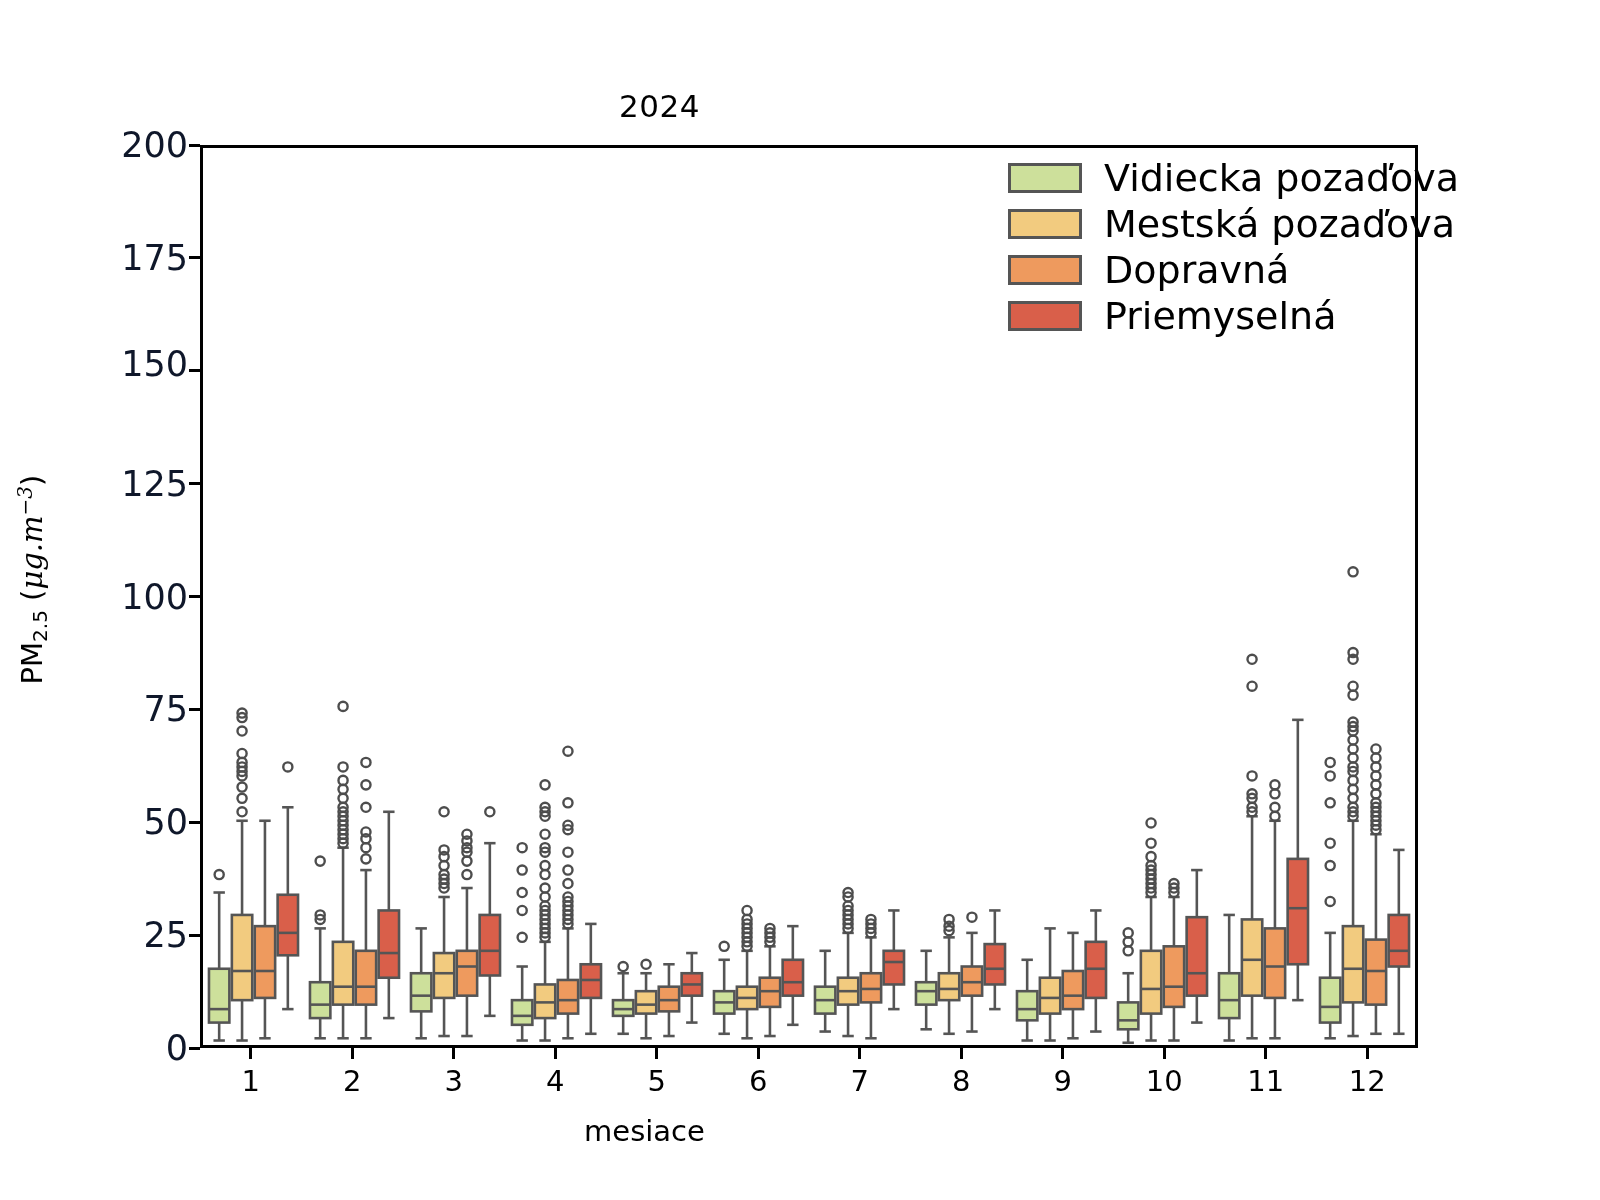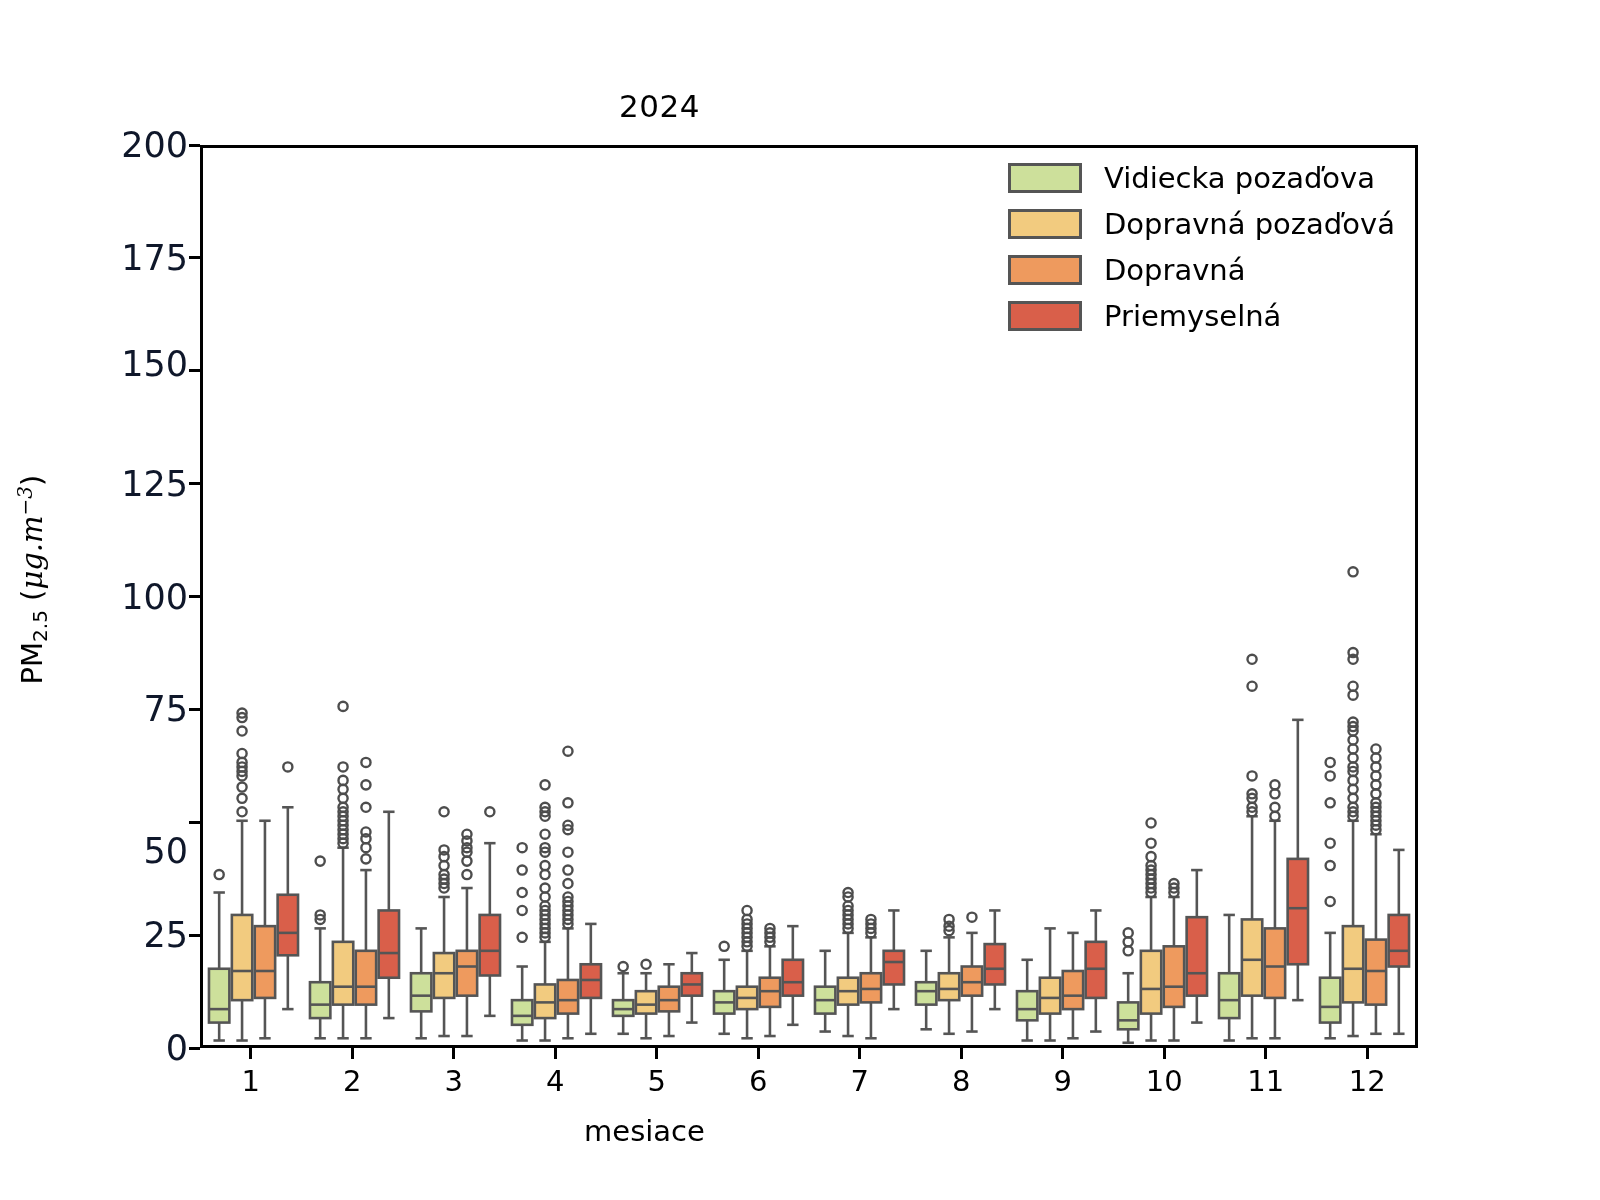--- a/index.html
+++ b/index.html
@@ -56,21 +56,21 @@
 
   
   #legend{
     position:absolute;left:1008px;top:160px;
     display:flex;flex-direction:column;gap:10px;
   }
   .legend-row{display:flex;align-items:center;gap:22px;height:36px;}
   .legend-swatch{
     width:74px;height:30px;border:3px solid #555;box-sizing:border-box;
   }
-  .legend-label{font-size:29px;color:#000;white-space:nowrap;line-height:1;}
+  .legend-label{font-size:38px;color:#000;white-space:nowrap;line-height:1;}
 </style>
 </head>
 <body>
 
 <div id="figure">
 
   <div id="chart-title">2024</div>
 
   <div id="ylabel">
     <span>PM</span><span class="sub">2.5</span><span> (</span><span class="mathi">μg.m</span><span class="sup">−3</span><span>)</span>
@@ -650,21 +650,21 @@
         </g>
       </svg>
   </div>
 
   <div id="y-axis">
       <div class="y-tick-mark" style="top: 1046.5px;"></div>
       <div class="y-tick-label" style="top: 1028px;">0</div>
       <div class="y-tick-mark" style="top: 933.625px;"></div>
       <div class="y-tick-label" style="top: 915.125px;">25</div>
       <div class="y-tick-mark" style="top: 820.75px;"></div>
-      <div class="y-tick-label" style="top: 802.25px; margin-top: 29px;">50</div>
+      <div class="y-tick-label" style="top: 802.25px;">50</div>
       <div class="y-tick-mark" style="top: 707.875px;"></div>
       <div class="y-tick-label" style="top: 689.375px;">75</div>
       <div class="y-tick-mark" style="top: 595px;"></div>
       <div class="y-tick-label" style="top: 576.5px;">100</div>
       <div class="y-tick-mark" style="top: 482.125px;"></div>
       <div class="y-tick-label" style="top: 463.625px;">125</div>
       <div class="y-tick-mark" style="top: 369.25px;"></div>
       <div class="y-tick-label" style="top: 344px;">150</div>
       <div class="y-tick-mark" style="top: 256.375px;"></div>
       <div class="y-tick-label" style="top: 237.875px;">175</div>
@@ -700,21 +700,21 @@
 
   <div id="xlabel">mesiace</div>
 
   <div id="legend">
       <div class="legend-row">
         <div class="legend-swatch" style="background: rgb(205, 224, 155);"></div>
         <div class="legend-label">Vidiecka pozaďоva</div>
       </div>
       <div class="legend-row">
         <div class="legend-swatch" style="background: rgb(242, 203, 127);"></div>
-        <div class="legend-label">Dopravná pozaďová</div>
+        <div class="legend-label">Mestská pozaďоva</div>
       </div>
       <div class="legend-row">
         <div class="legend-swatch" style="background: rgb(238, 154, 94);"></div>
         <div class="legend-label">Dopravná</div>
       </div>
       <div class="legend-row">
         <div class="legend-swatch" style="background: rgb(217, 95, 74);"></div>
         <div class="legend-label">Priemyselná</div>
       </div>
     </div>

